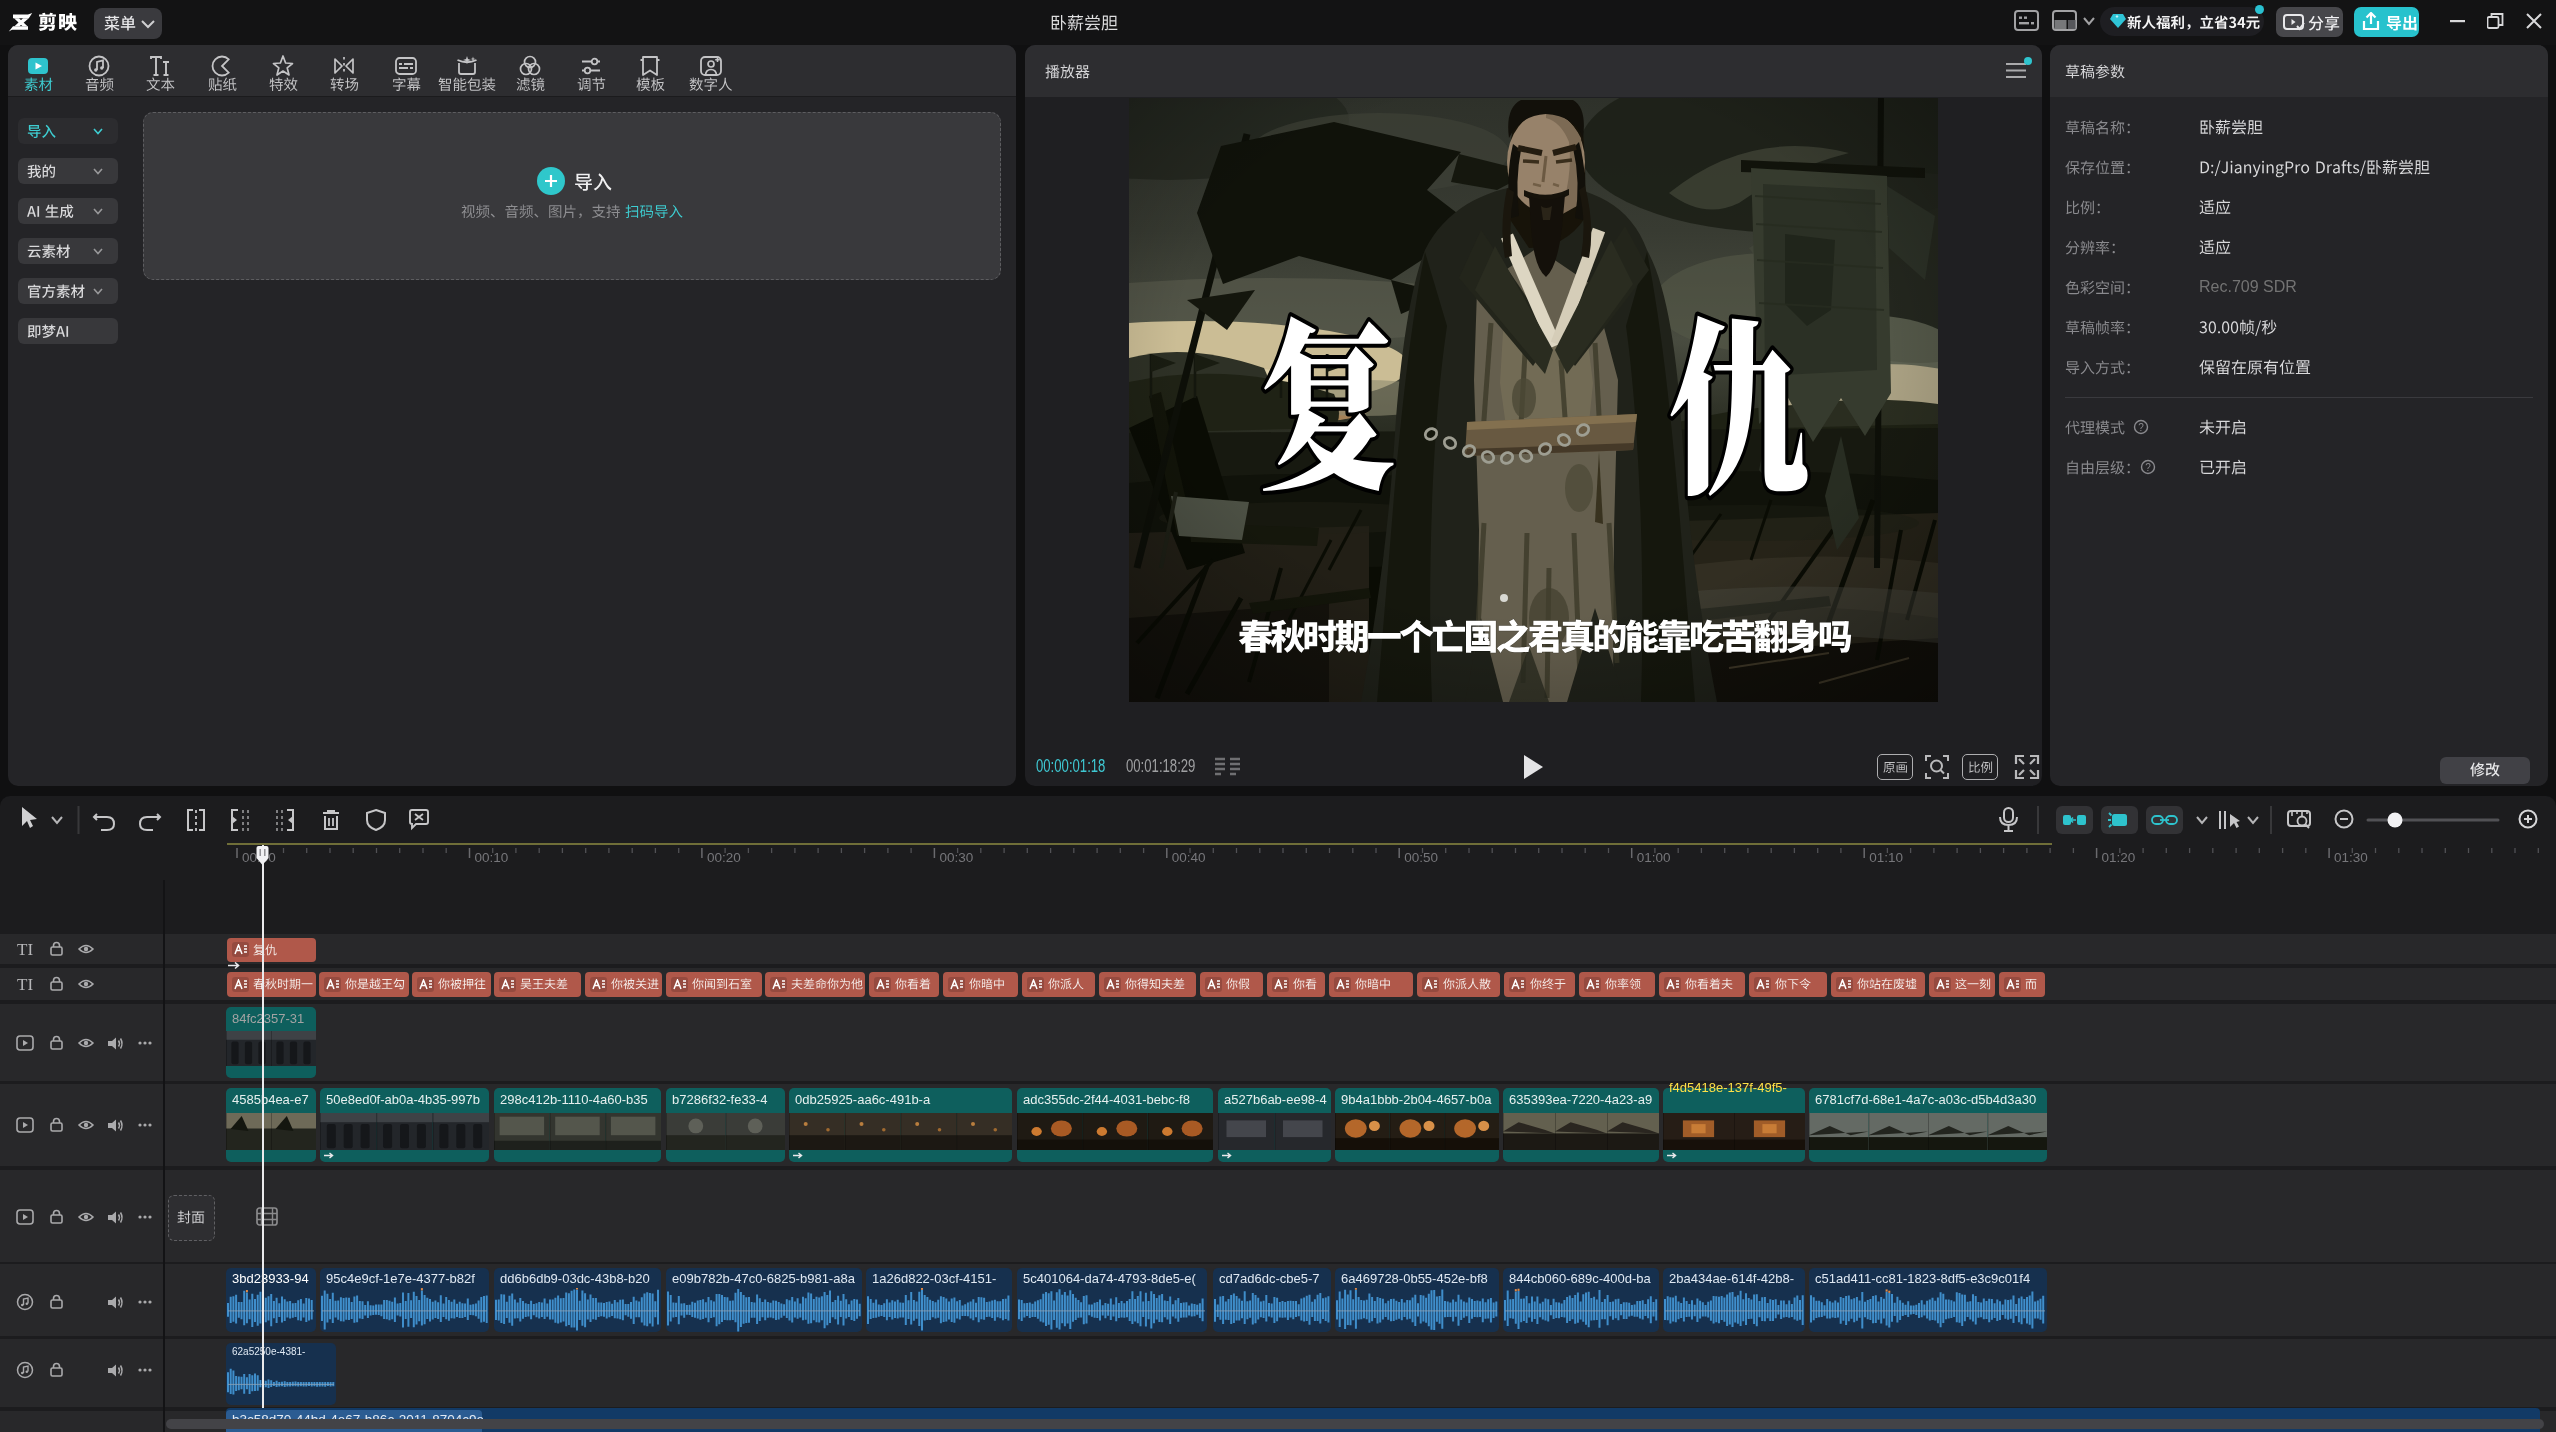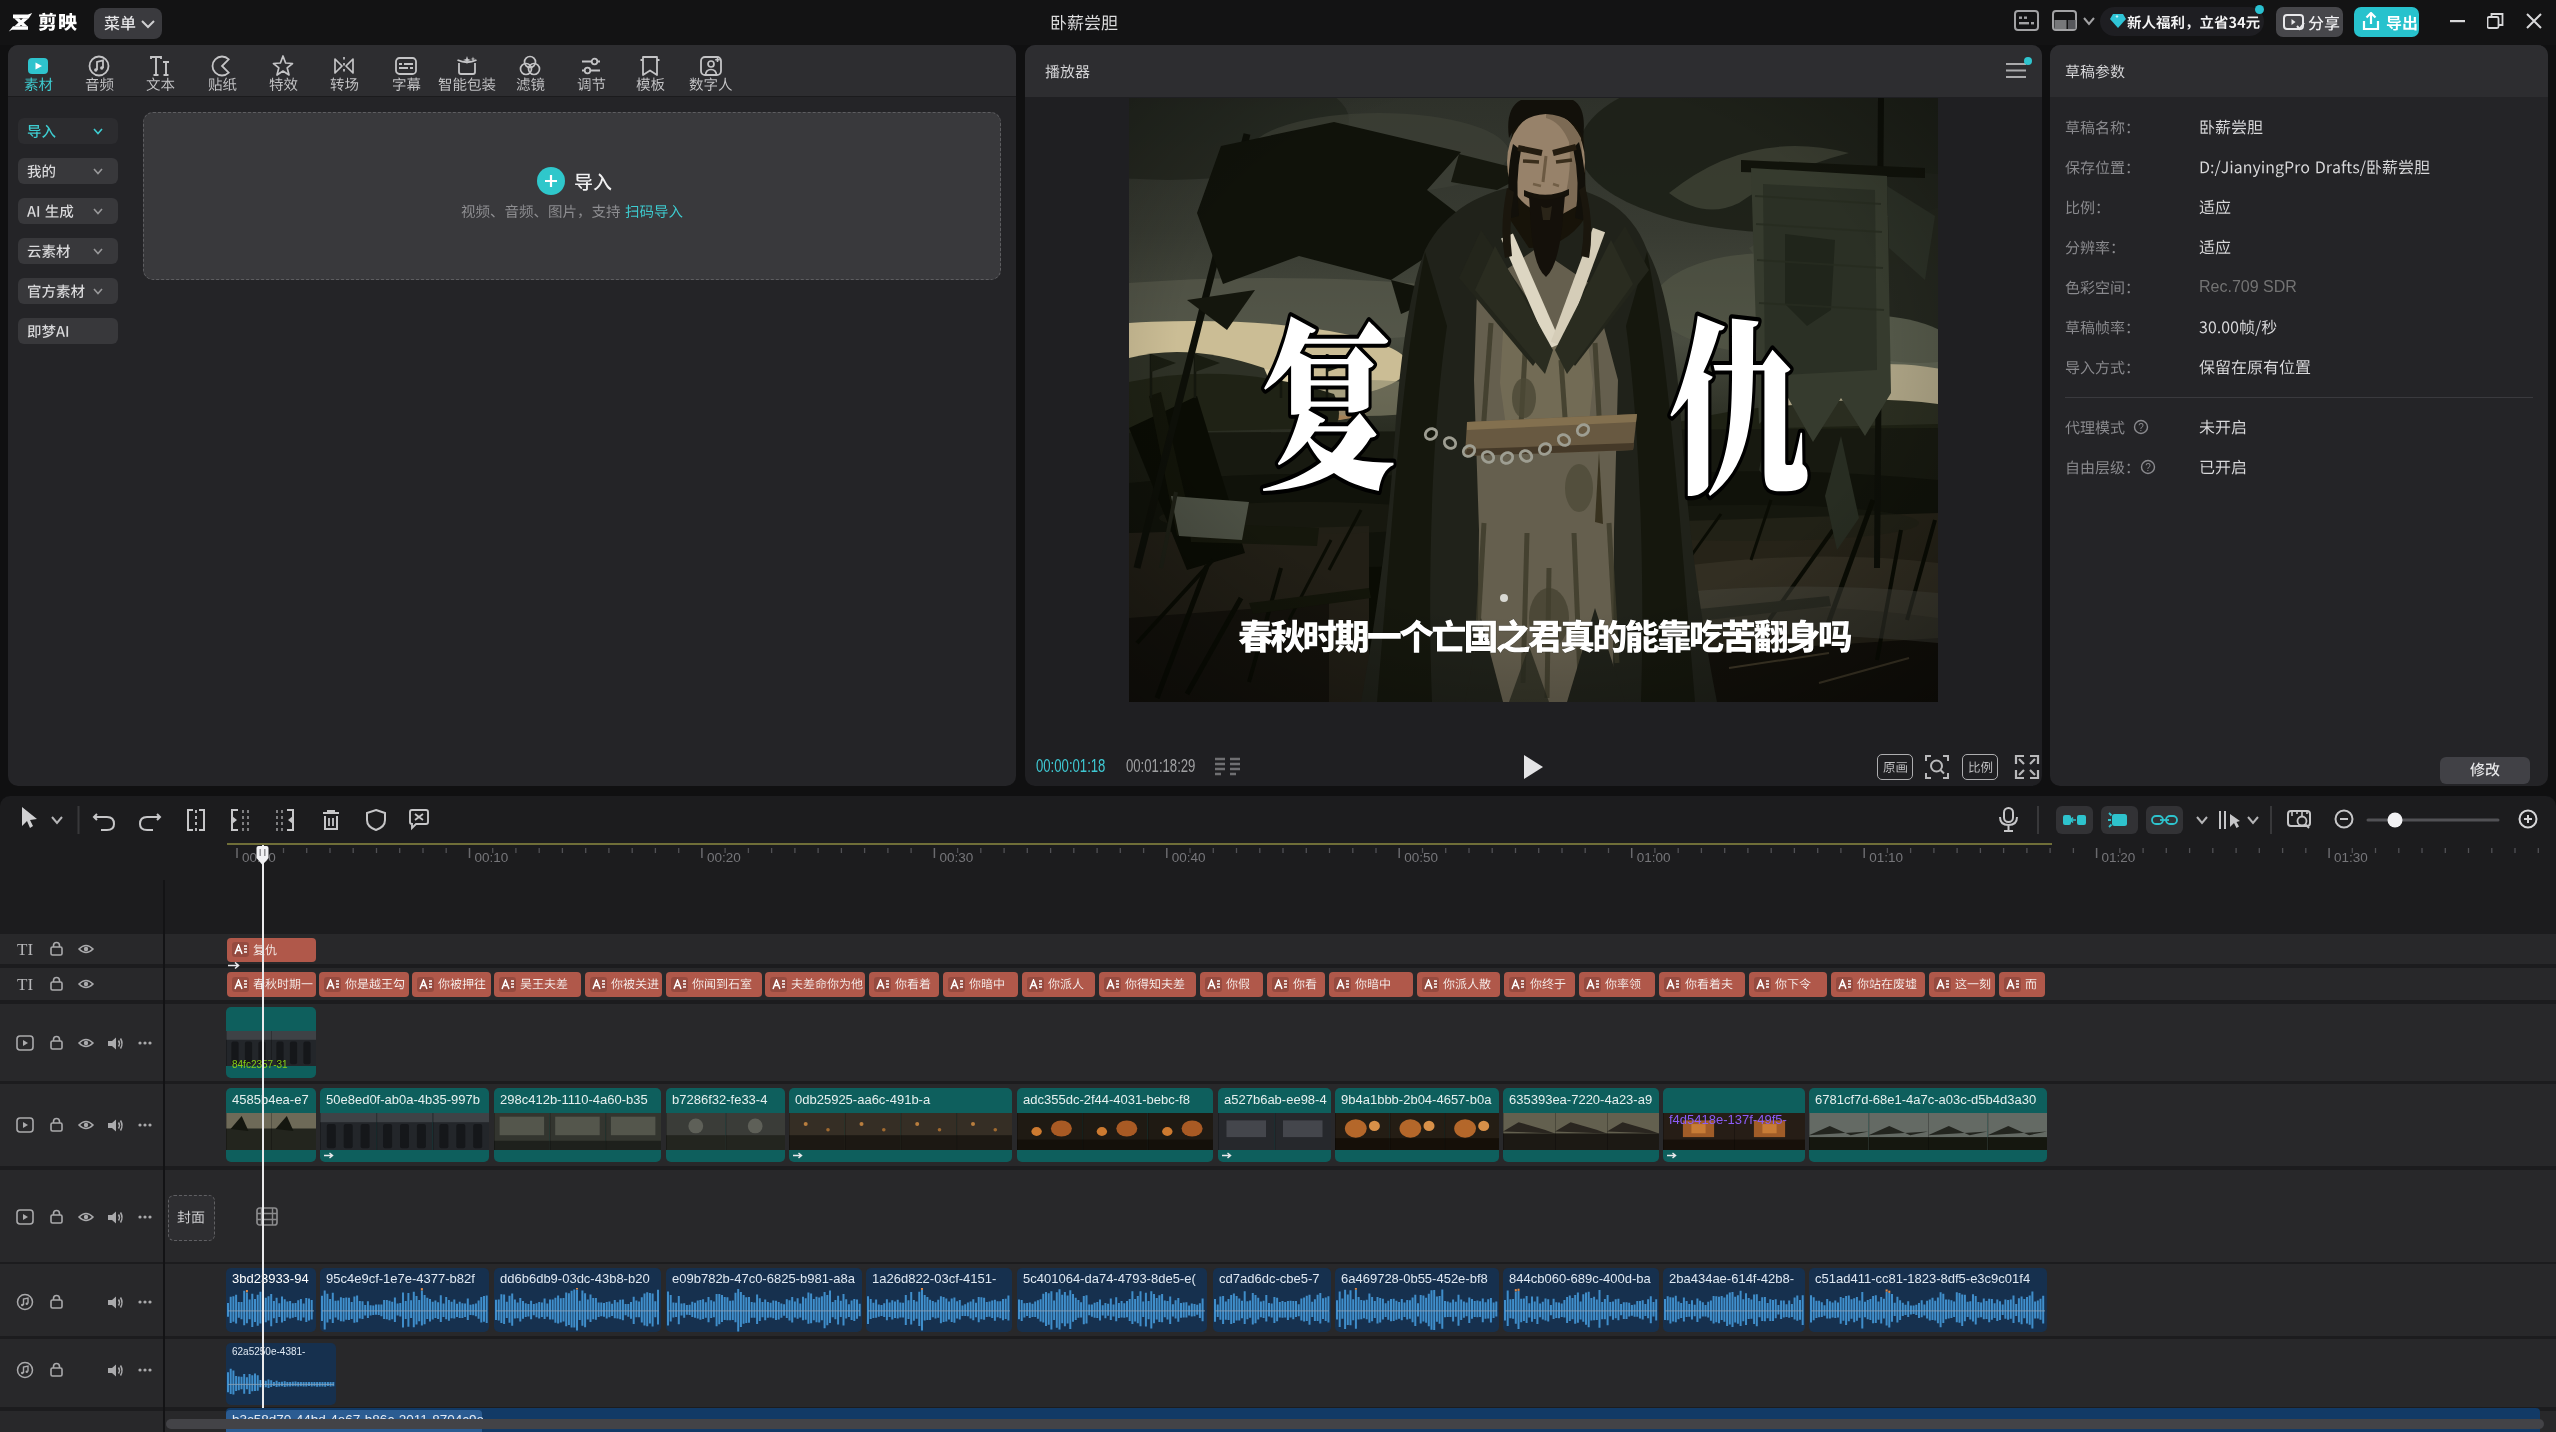--- a/index.html
+++ b/index.html
@@ -1642,21 +1642,21 @@
     <rect x="18.9" y="10.5" width="7.2" height="22.8" rx="2" fill="#15171a"></rect>
     <rect x="32.4" y="10.5" width="7.2" height="22.8" rx="2" fill="#15171a"></rect>
     <rect x="0.0" width="1" height="35" fill="#00000040"></rect>
     <rect x="45.0" width="45.0" height="35" fill="#23262a"></rect>
     <rect x="45.0" width="45.0" height="8.8" fill="#3e4246"></rect>
     <rect x="50.4" y="10.5" width="7.2" height="22.8" rx="2" fill="#15171a"></rect>
     <rect x="63.9" y="10.5" width="7.2" height="22.8" rx="2" fill="#15171a"></rect>
     <rect x="77.4" y="10.5" width="7.2" height="22.8" rx="2" fill="#15171a"></rect>
     <rect x="45.0" width="1" height="35" fill="#00000040"></rect>
   </svg>
-<div class="lt" style="left:232px;top:1059px;font-size:10px;color:#84cc16">84fc2357-31</div>
+<div class="lt" style="left:232px;top:1011px;font-size:13px;color:#a3a3a3">84fc2357-31</div>
 <div class="ab" style="left:226px;top:1088px;width:90px;height:74px;background:#0e5f5d;border-radius:5px;overflow:hidden"></div>
 <svg class="ab" style="left:226px;top:1113px;" width="90" height="37">
     <rect x="0.0" width="45.0" height="37" fill="#23251e"></rect>
     <rect x="0.0" width="45.0" height="15.5" fill="#6e6a58"></rect>
     <path d="M4.5 16 L15.7 3 L22.5 18 Z" fill="#14160f"></path>
     <rect x="0.0" width="1" height="37" fill="#00000040"></rect>
     <rect x="45.0" width="45.0" height="37" fill="#23251e"></rect>
     <rect x="45.0" width="45.0" height="15.5" fill="#6e6a58"></rect>
     <path d="M49.5 16 L60.8 3 L67.5 18 Z" fill="#14160f"></path>
     <rect x="45.0" width="1" height="37" fill="#00000040"></rect>
@@ -1815,21 +1815,21 @@
     <rect x="19.9" y="7.4" width="31.2" height="16.7" fill="#a05c28"></rect>
     <rect x="28.4" y="11.1" width="14.2" height="9.2" fill="#c87c36"></rect>
     <rect x="0.0" y="26.6" width="71.0" height="10.4" fill="#17100a"></rect>
     <rect x="0.0" width="1" height="37" fill="#00000040"></rect>
     <rect x="71.0" width="71.0" height="37" fill="#261d16"></rect>
     <rect x="90.9" y="7.4" width="31.2" height="16.7" fill="#a05c28"></rect>
     <rect x="99.4" y="11.1" width="14.2" height="9.2" fill="#c87c36"></rect>
     <rect x="71.0" y="26.6" width="71.0" height="10.4" fill="#17100a"></rect>
     <rect x="71.0" width="1" height="37" fill="#00000040"></rect>
   </svg>
-<div class="lt" style="left:1669px;top:1112px;font-size:13px;color:#8b5cf6">f4d5418e-137f-49f5-</div>
+<div class="lt" style="left:1669px;top:1080px;font-size:13px;color:#fde047">f4d5418e-137f-49f5-</div>
 <svg class="ab" style="left:1667px;top:1152px;" width="12" height="8">
     <path d="M0 3.5 L8 3.5 M5.5 1 L8.5 3.5 L5.5 6" stroke="#e8e8ea" stroke-width="1.5" fill="none"></path>
   </svg>
 <div class="ab" style="left:1809px;top:1088px;width:238px;height:74px;background:#0e5f5d;border-radius:5px;overflow:hidden"></div>
 <svg class="ab" style="left:1809px;top:1113px;" width="238" height="37">
     <rect x="0.0" width="59.5" height="37" fill="#646a64"></rect>
     <path d="M0.0 22.2 L20.8 12.9 L41.6 22.2 L59.5 18.5 Z" fill="#23251f"></path>
     <rect x="0.0" y="24.1" width="59.5" height="12.9" fill="#15170f"></rect>
     <rect x="0.0" width="1" height="37" fill="#00000040"></rect>
     <rect x="59.5" width="59.5" height="37" fill="#646a64"></rect>

